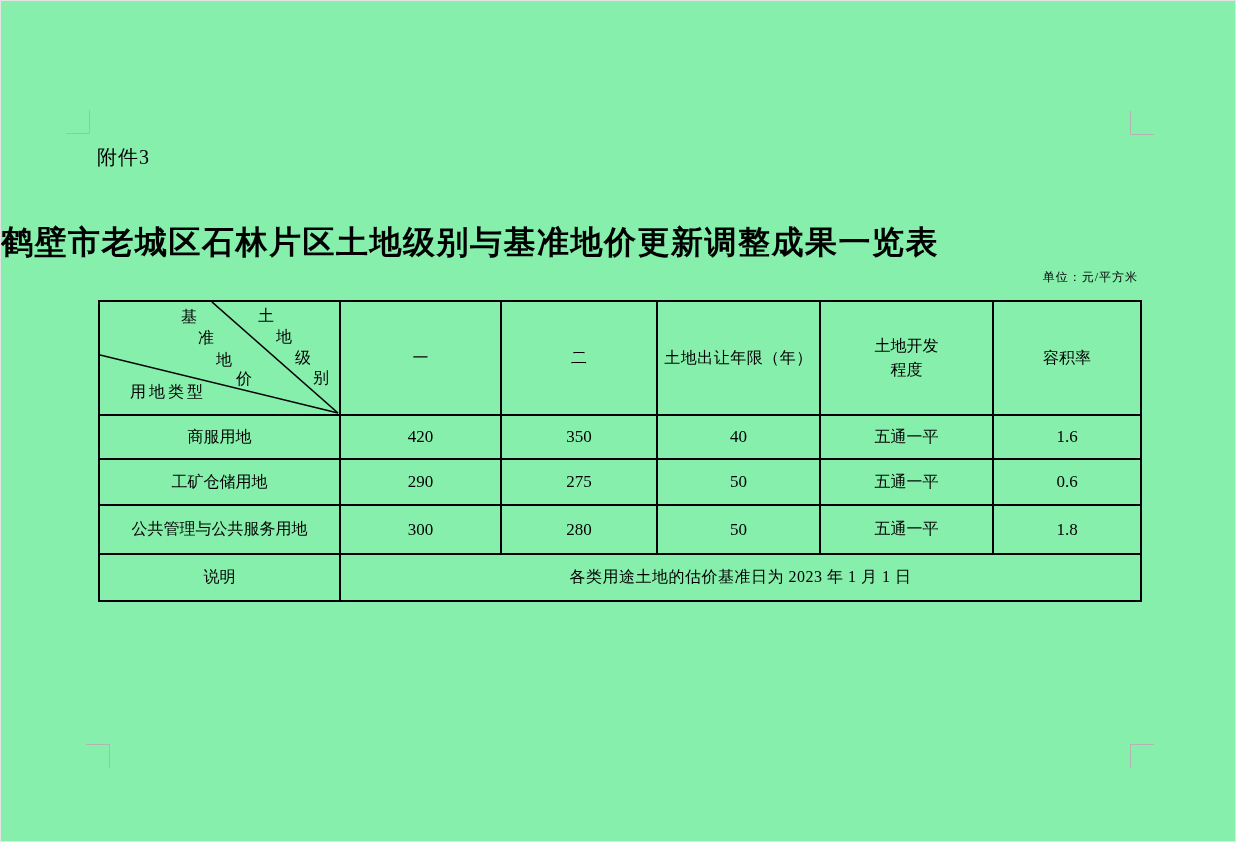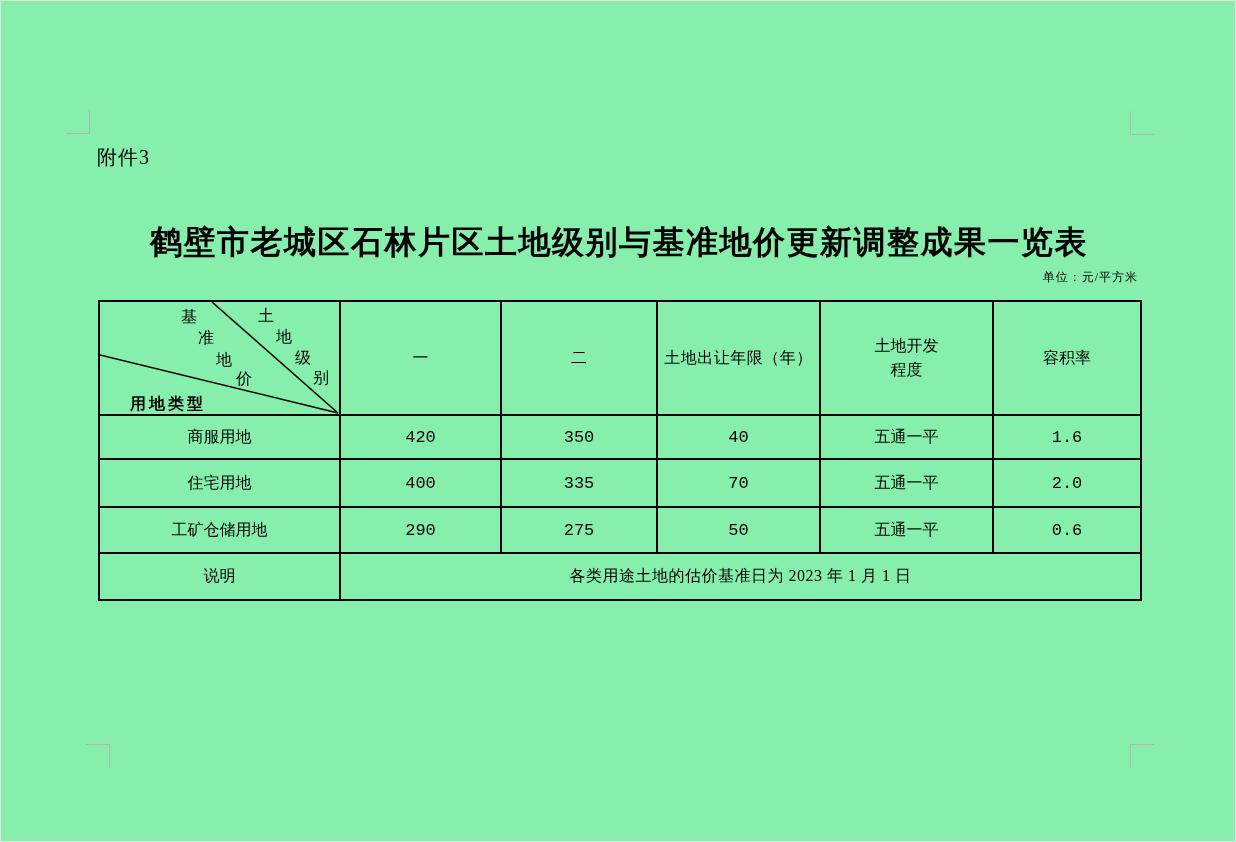--- a/index.html
+++ b/index.html
@@ -36,21 +36,21 @@
     left: 96px;
     top: 143px;
     font-size: 20px;
     letter-spacing: 1px;
   }
   .doc-title {
     position: absolute;
     left: 0;
     top: 220px;
     width: 1236px;
-    text-align: center;
+    text-align: left;
     font-size: 32px;
     font-weight: 700;
     letter-spacing: 1.5px;
     white-space: nowrap;
   }
   .unit-note {
     position: absolute;
     right: 97px;
     top: 268px;
     font-size: 12px;
@@ -67,42 +67,41 @@
     width: 1042px;
     font-size: 16px;
   }
   table.land-table td {
     border: 2px solid #000000;
     text-align: center;
     vertical-align: middle;
     padding: 0;
     overflow: hidden;
   }
-  td.num { font-size: 17px; font-family: Liberation Mono, monospace; }
+  td.num { font-size: 17px; }
   td.dev-col { white-space: pre-line; line-height: 1.5; }
   td.years-col { letter-spacing: 0.5px; margin-left: 22px; }
 
   
   td.corner-cell { position: relative; padding: 0; }
   .corner-inner { position: relative; width: 100%; height: 112px; }
   .corner-inner svg { position: absolute; left: 0; top: 0; width: 100%; height: 100%; display: block; }
   .corner-char {
     position: absolute;
     font-size: 16px;
     line-height: 1;
     white-space: nowrap;
   }
   .land-use-label {
     position: absolute;
     left: 30px;
-    top: 92px;
+    top: 80px;
     font-size: 16px;
     letter-spacing: 3px;
     white-space: nowrap;
-    font-weight: bold;
   }
 
   .note-content { letter-spacing: 0.5px; font-family: Liberation Serif, serif; }
 </style>
 </head>
 <body>
 
 <div class="page">
 
   <div class="crop tl"></div>
@@ -154,38 +153,38 @@
 
       <tr>
         <td style="height:42px">商服用地</td>
         <td class="num">420</td>
         <td class="num">350</td>
         <td class="num">40</td>
         <td>五通一平</td>
         <td class="num">1.6</td>
       </tr>
 
-      <tr>
-        <td style="height:46px">住宅用地</td>
-        <td class="num">400</td>
-        <td class="num">335</td>
-        <td class="num">70</td>
-        <td>五通一平</td>
-        <td class="num">2.0</td>
-      </tr>
 
       <tr>
         <td style="height:44px">工矿仓储用地</td>
         <td class="num">290</td>
         <td class="num">275</td>
         <td class="num">50</td>
         <td>五通一平</td>
         <td class="num">0.6</td>
       </tr>
 
+      <tr>
+        <td style="height:47px">公共管理与公共服务用地</td>
+        <td class="num">300</td>
+        <td class="num">280</td>
+        <td class="num">50</td>
+        <td>五通一平</td>
+        <td class="num">1.8</td>
+      </tr>
 
       <tr>
         <td style="height:45px">说明</td>
         <td colspan="5" class="note-content">各类用途土地的估价基准日为 2023 年 1 月 1 日</td>
       </tr>
     </tbody>
   </table>
 
 </div>
 

